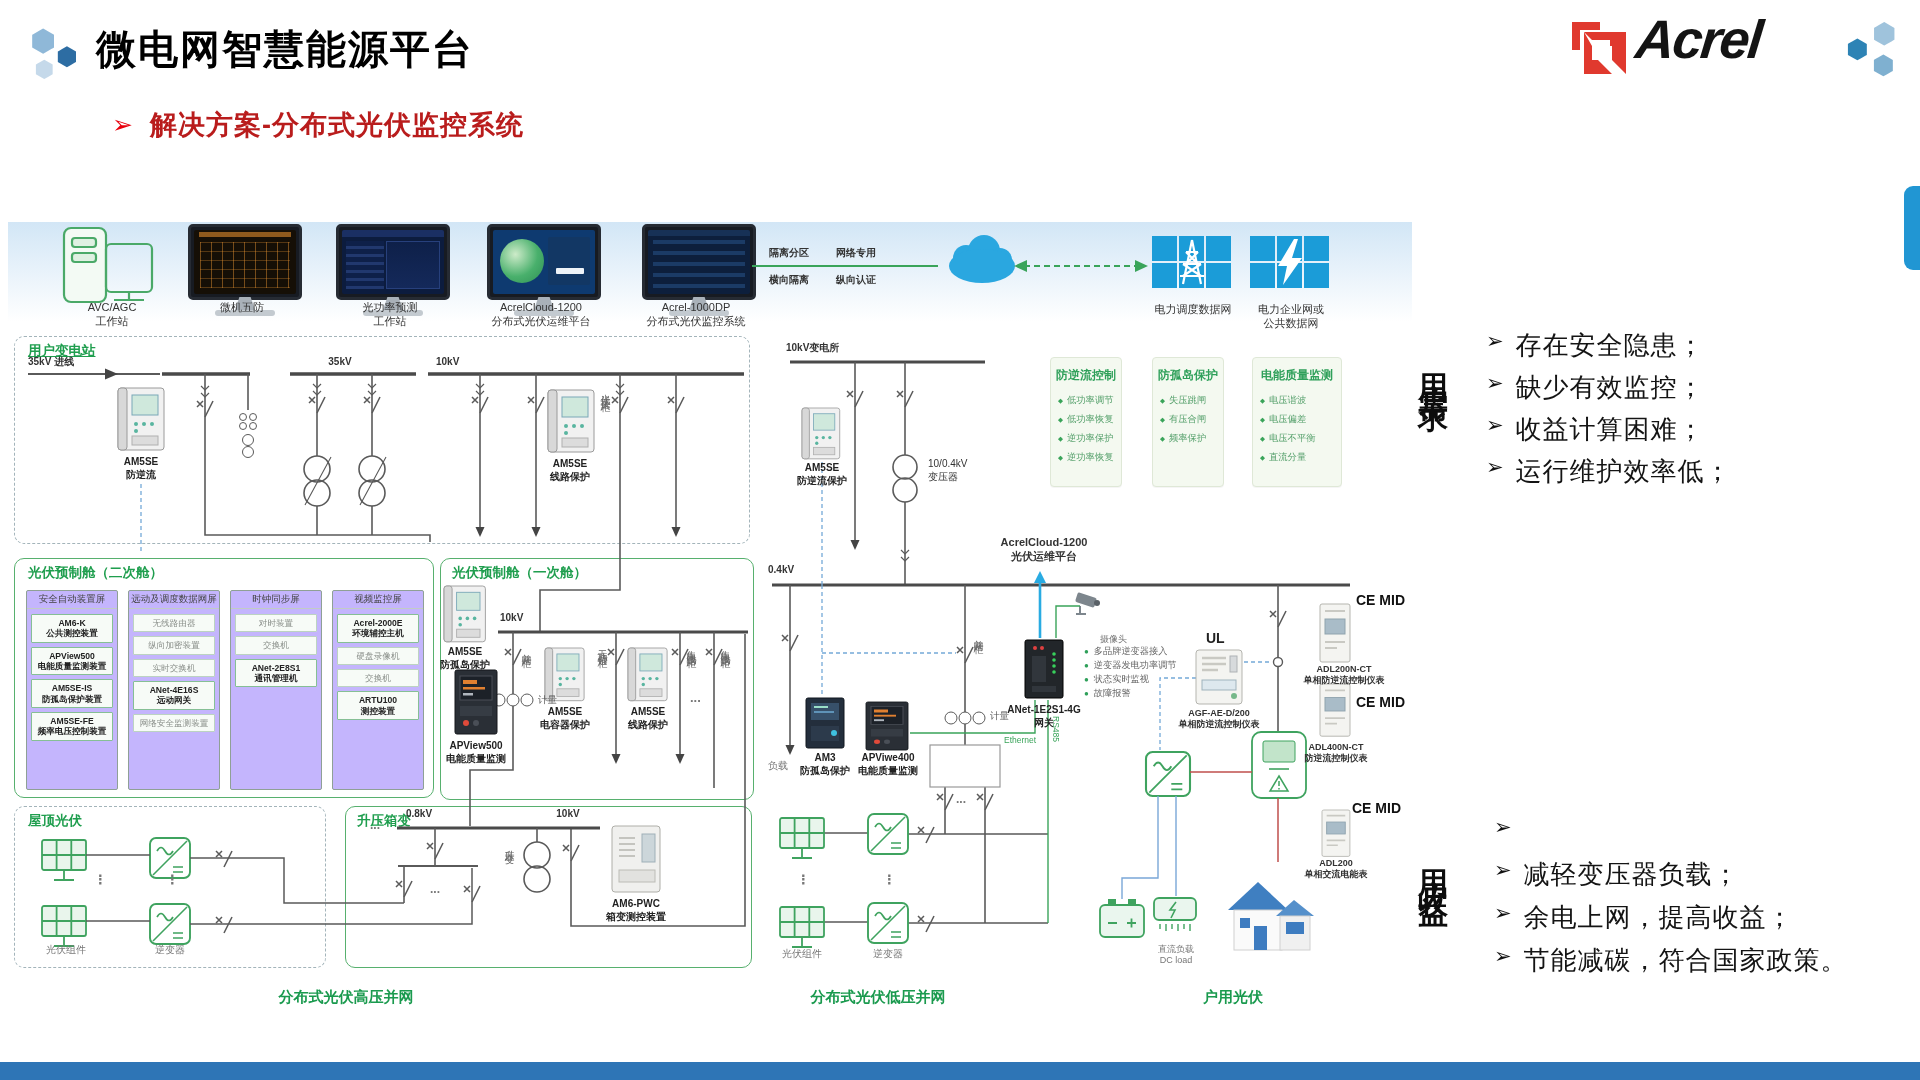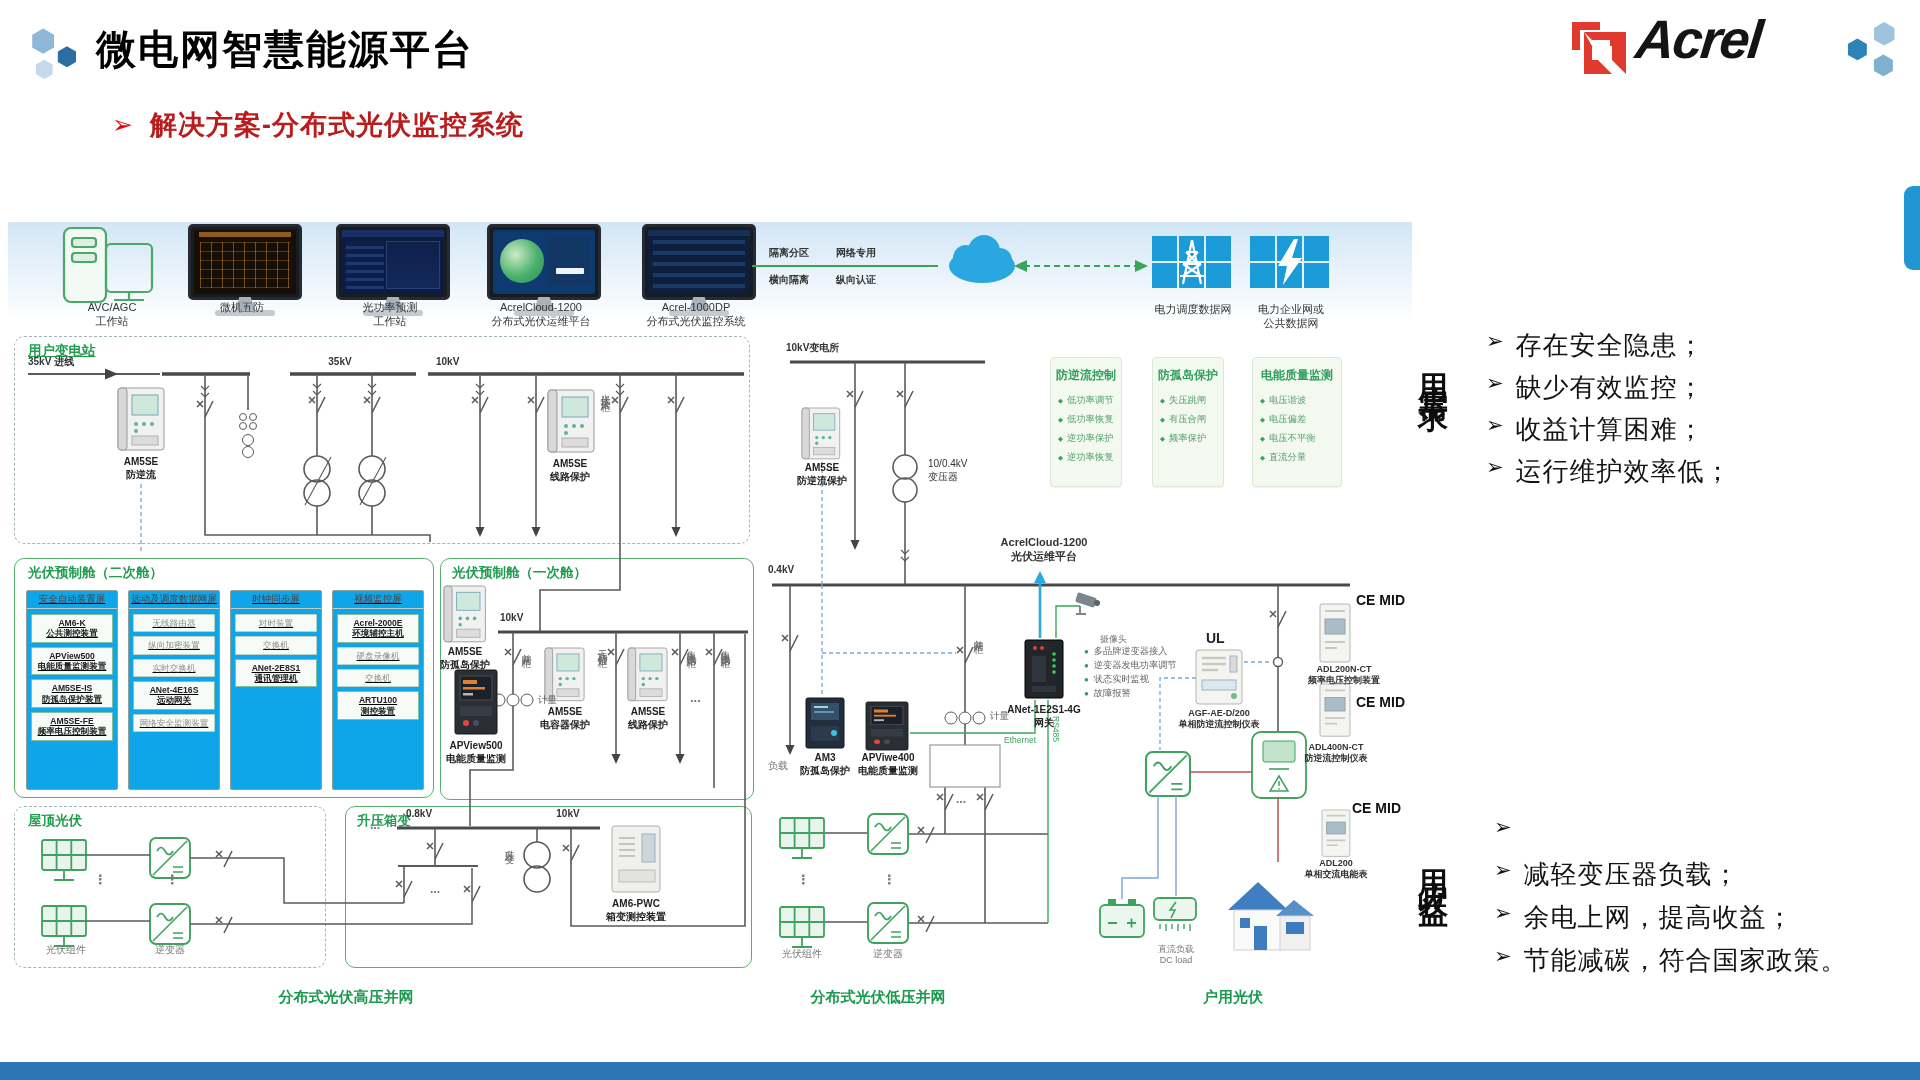--- a/index.html
+++ b/index.html
@@ -15,21 +15,21 @@
   .dev-lbl{font-size:10px;font-weight:600;color:#222;text-align:center;line-height:1.25;white-space:pre-line;}
   .vt{writing-mode:vertical-rl;text-orientation:upright;letter-spacing:2px;font-size:10px;color:#666;line-height:1;white-space:pre;}
   .vt-rot{writing-mode:vertical-rl;font-size:8.5px;color:#3aa45a;}
   .vtitle{writing-mode:vertical-rl;text-orientation:upright;font-weight:bold;font-size:30px;letter-spacing:9px;color:#0d0d0d;line-height:1;}
   .band{background:linear-gradient(#d2e6f6,#ffffff);}
   .dashed-box{border:1.6px dashed #a3b4ba;border-radius:10px;background:transparent;}
   .green-box{border:1.6px solid #57b06e;border-radius:10px;background:transparent;}
   .sec-title{font-size:13.5px;font-weight:bold;color:#1f9e4e;}
   .cap{font-size:15px;font-weight:bold;color:#1a9a4e;text-align:center;}
   
-  .cabinet{position:absolute;width:90px;height:198px;border:1.2px solid #8fa096;background:#0ea5e9;border-radius:2px;text-decoration:underline;}
+  .cabinet{position:absolute;width:90px;height:198px;border:1.2px solid #8fa096;background:#c4b5fd;border-radius:2px;}
   .cab-head{height:17px;border-bottom:1px solid #c2ccc5;font-size:9.5px;color:#444;display:flex;align-items:center;justify-content:center;}
   .cab-body{padding:5px 4px;display:flex;flex-direction:column;gap:4px;}
   .cab-item{border:1px solid #bcd3c1;background:#f7fbf7;color:#8a8f8a;font-size:8.6px;line-height:1.2;text-align:center;padding:3px 1px;white-space:pre-line;border-radius:1px;}
   .cab-item.strong{color:#222;font-weight:bold;border-color:#86bf95;}
   
   .feature-box{position:absolute;background:#f4f9f0;border:1px solid #dfe8d7;border-radius:4px;box-shadow:0 1px 0 rgba(0,0,0,.04);}
   .feat-title{margin-top:9px;text-align:center;font-size:12px;font-weight:bold;color:#2fa05a;}
   .feat-list{margin:10px 0 0 7px;display:flex;flex-direction:column;gap:6px;}
   .feat-item{display:flex;align-items:center;gap:4px;font-size:9.3px;color:#55a06b;}
   .fi-b{font-size:6.5px;color:#3aa45a;}
@@ -651,21 +651,21 @@
           <span>直流分量</span>
         </div>
     </div>
   </div>
 
   <div class="abs bold" style="left:1206px;top:630px;font-size:14px;color:#222;">UL</div>
   <div class="abs lbl xs" style="left:1169px;top:708px;width:100px;font-weight:600;">AGF-AE-D/200
 单相防逆流控制仪表</div>
   <div class="abs bold" style="left:1356px;top:592px;font-size:14px;color:#111;">CE MID</div>
   <div class="abs lbl xs" style="left:1290px;top:664px;width:108px;font-weight:600;">ADL200N-CT
-频率电压控制装置</div>
+单相防逆流控制仪表</div>
   <div class="abs bold" style="left:1356px;top:694px;font-size:14px;color:#111;">CE MID</div>
   <div class="abs lbl xs" style="left:1286px;top:742px;width:100px;font-weight:600;">ADL400N-CT
 防逆流控制仪表</div>
   <div class="abs bold" style="left:1352px;top:800px;font-size:14px;color:#111;">CE MID</div>
   <div class="abs lbl xs" style="left:1286px;top:858px;width:100px;font-weight:600;">ADL200
 单相交流电能表</div>
   <div class="abs lbl xs gray" style="left:1144px;top:944px;width:64px;">直流负载
 DC load</div>
 
   <div class="abs vtitle" style="left:1418px;top:350px;">用户需求</div>

